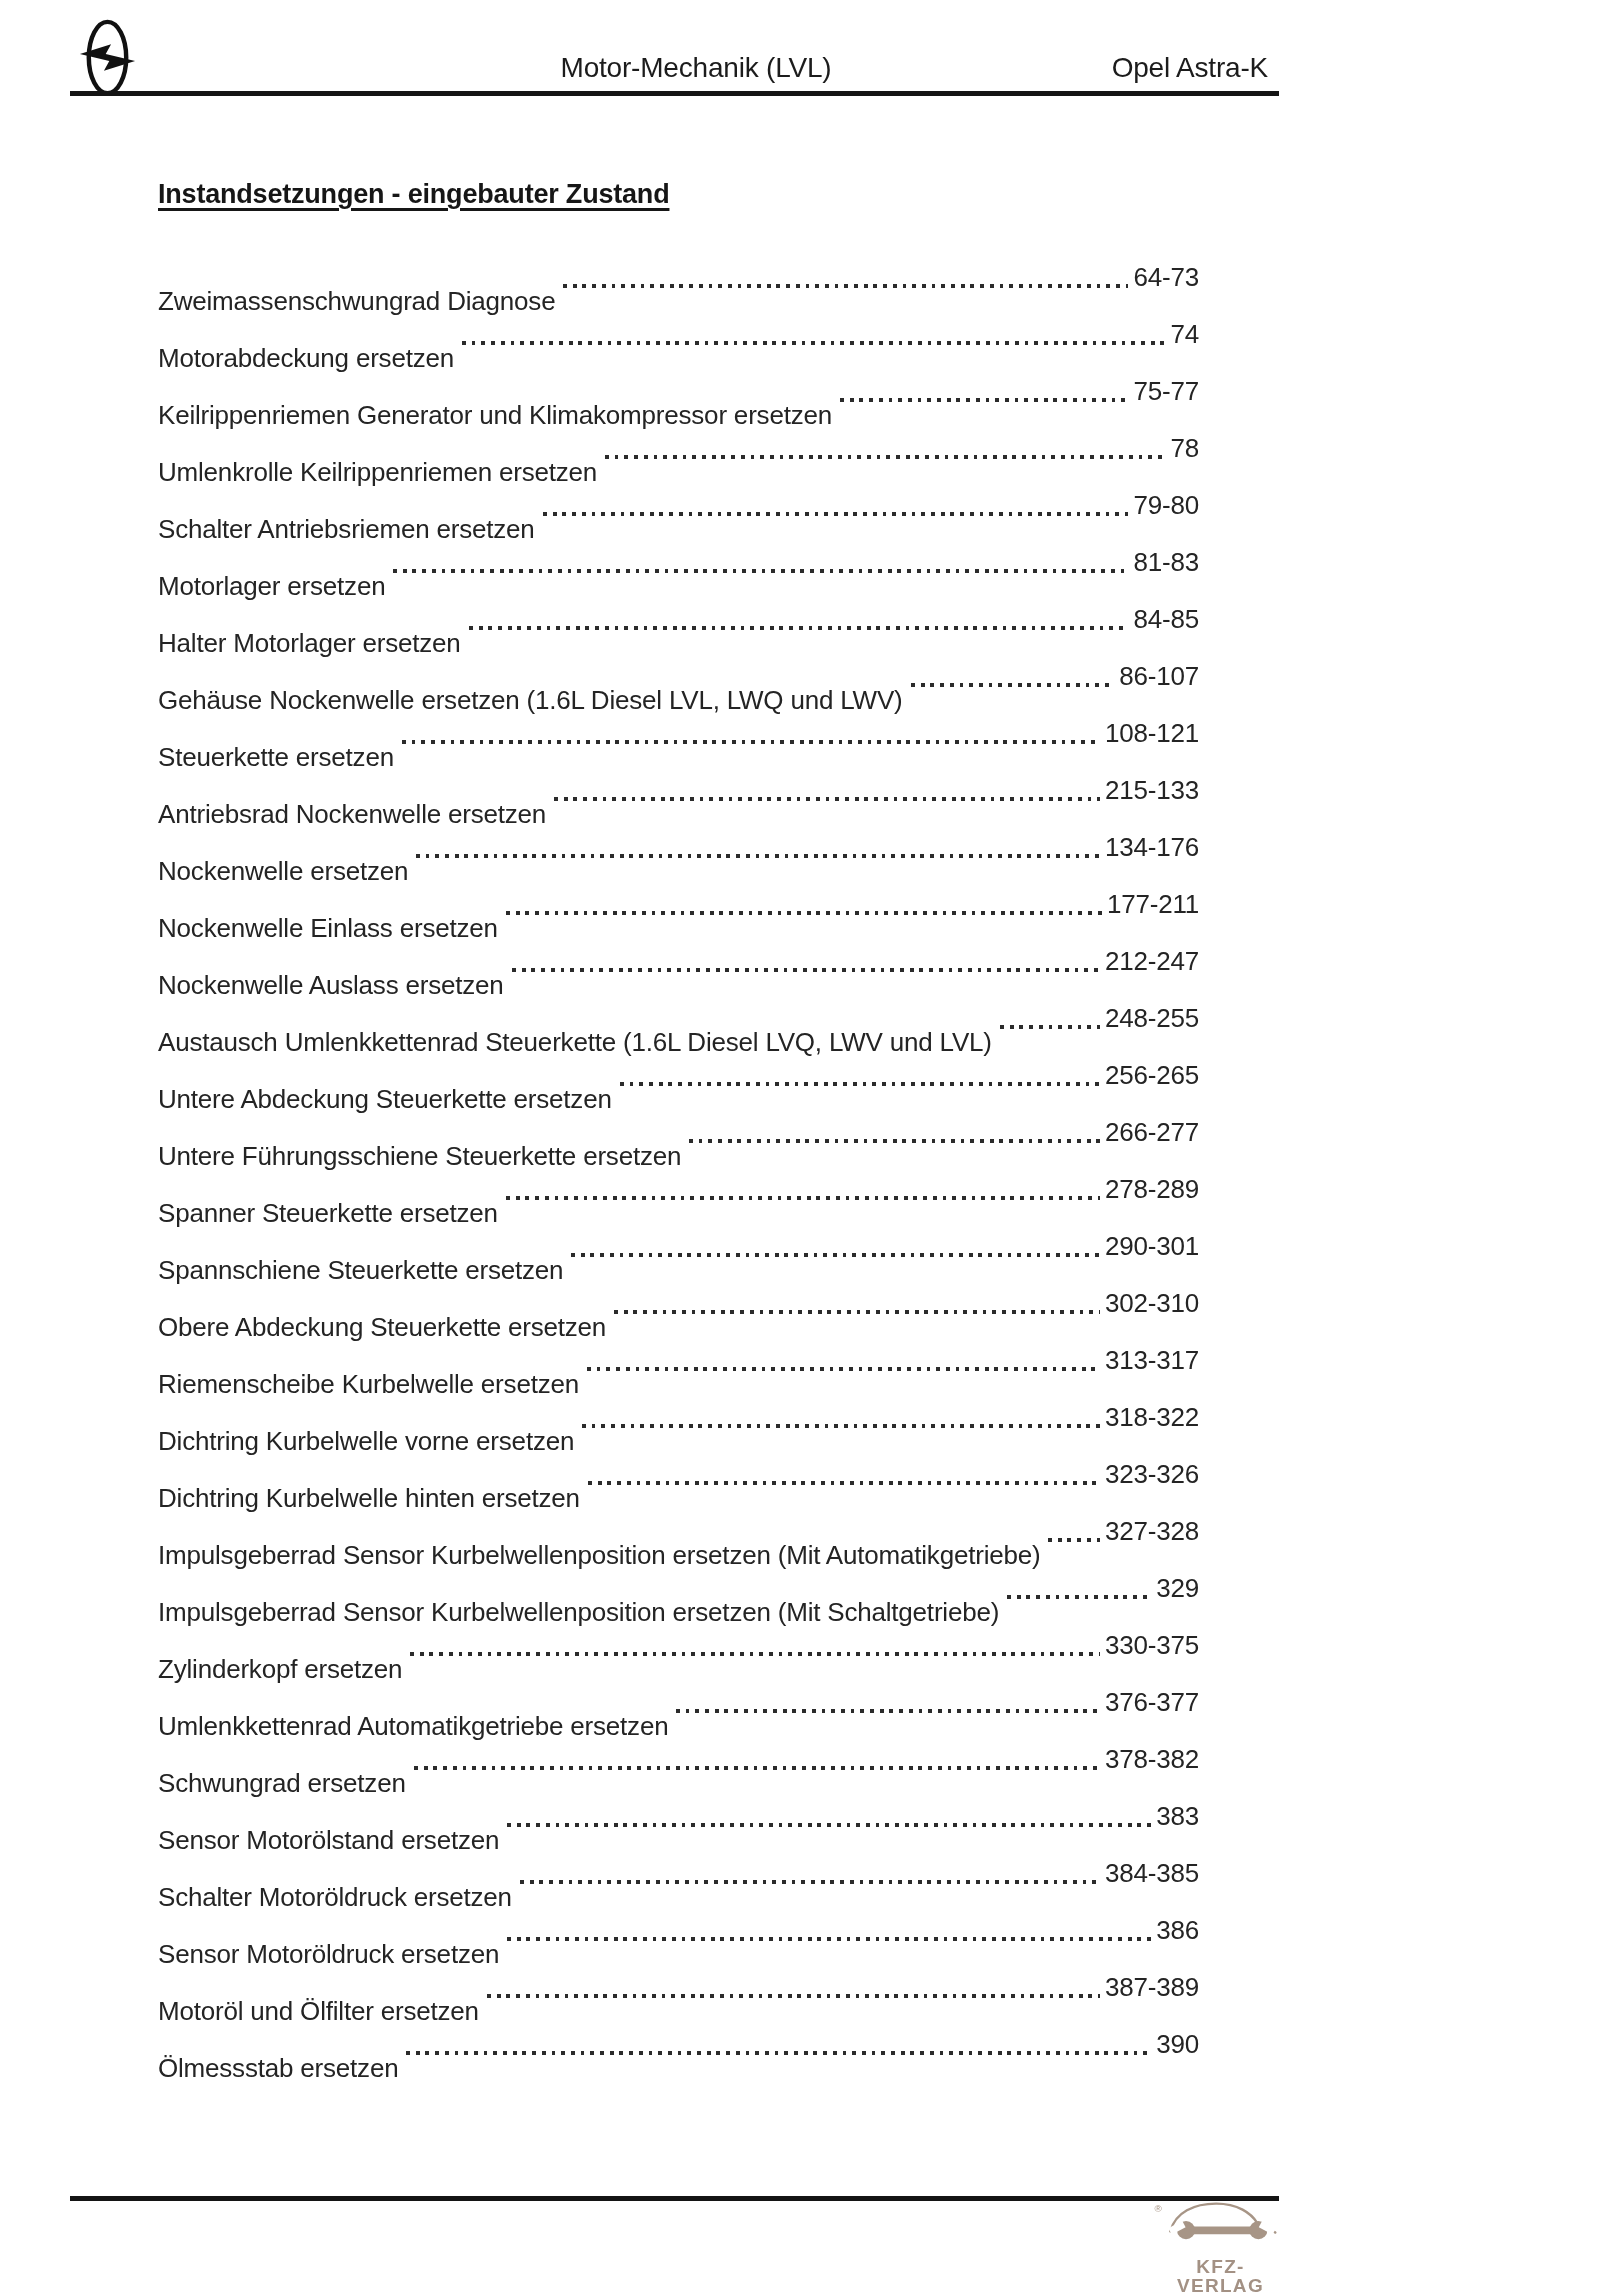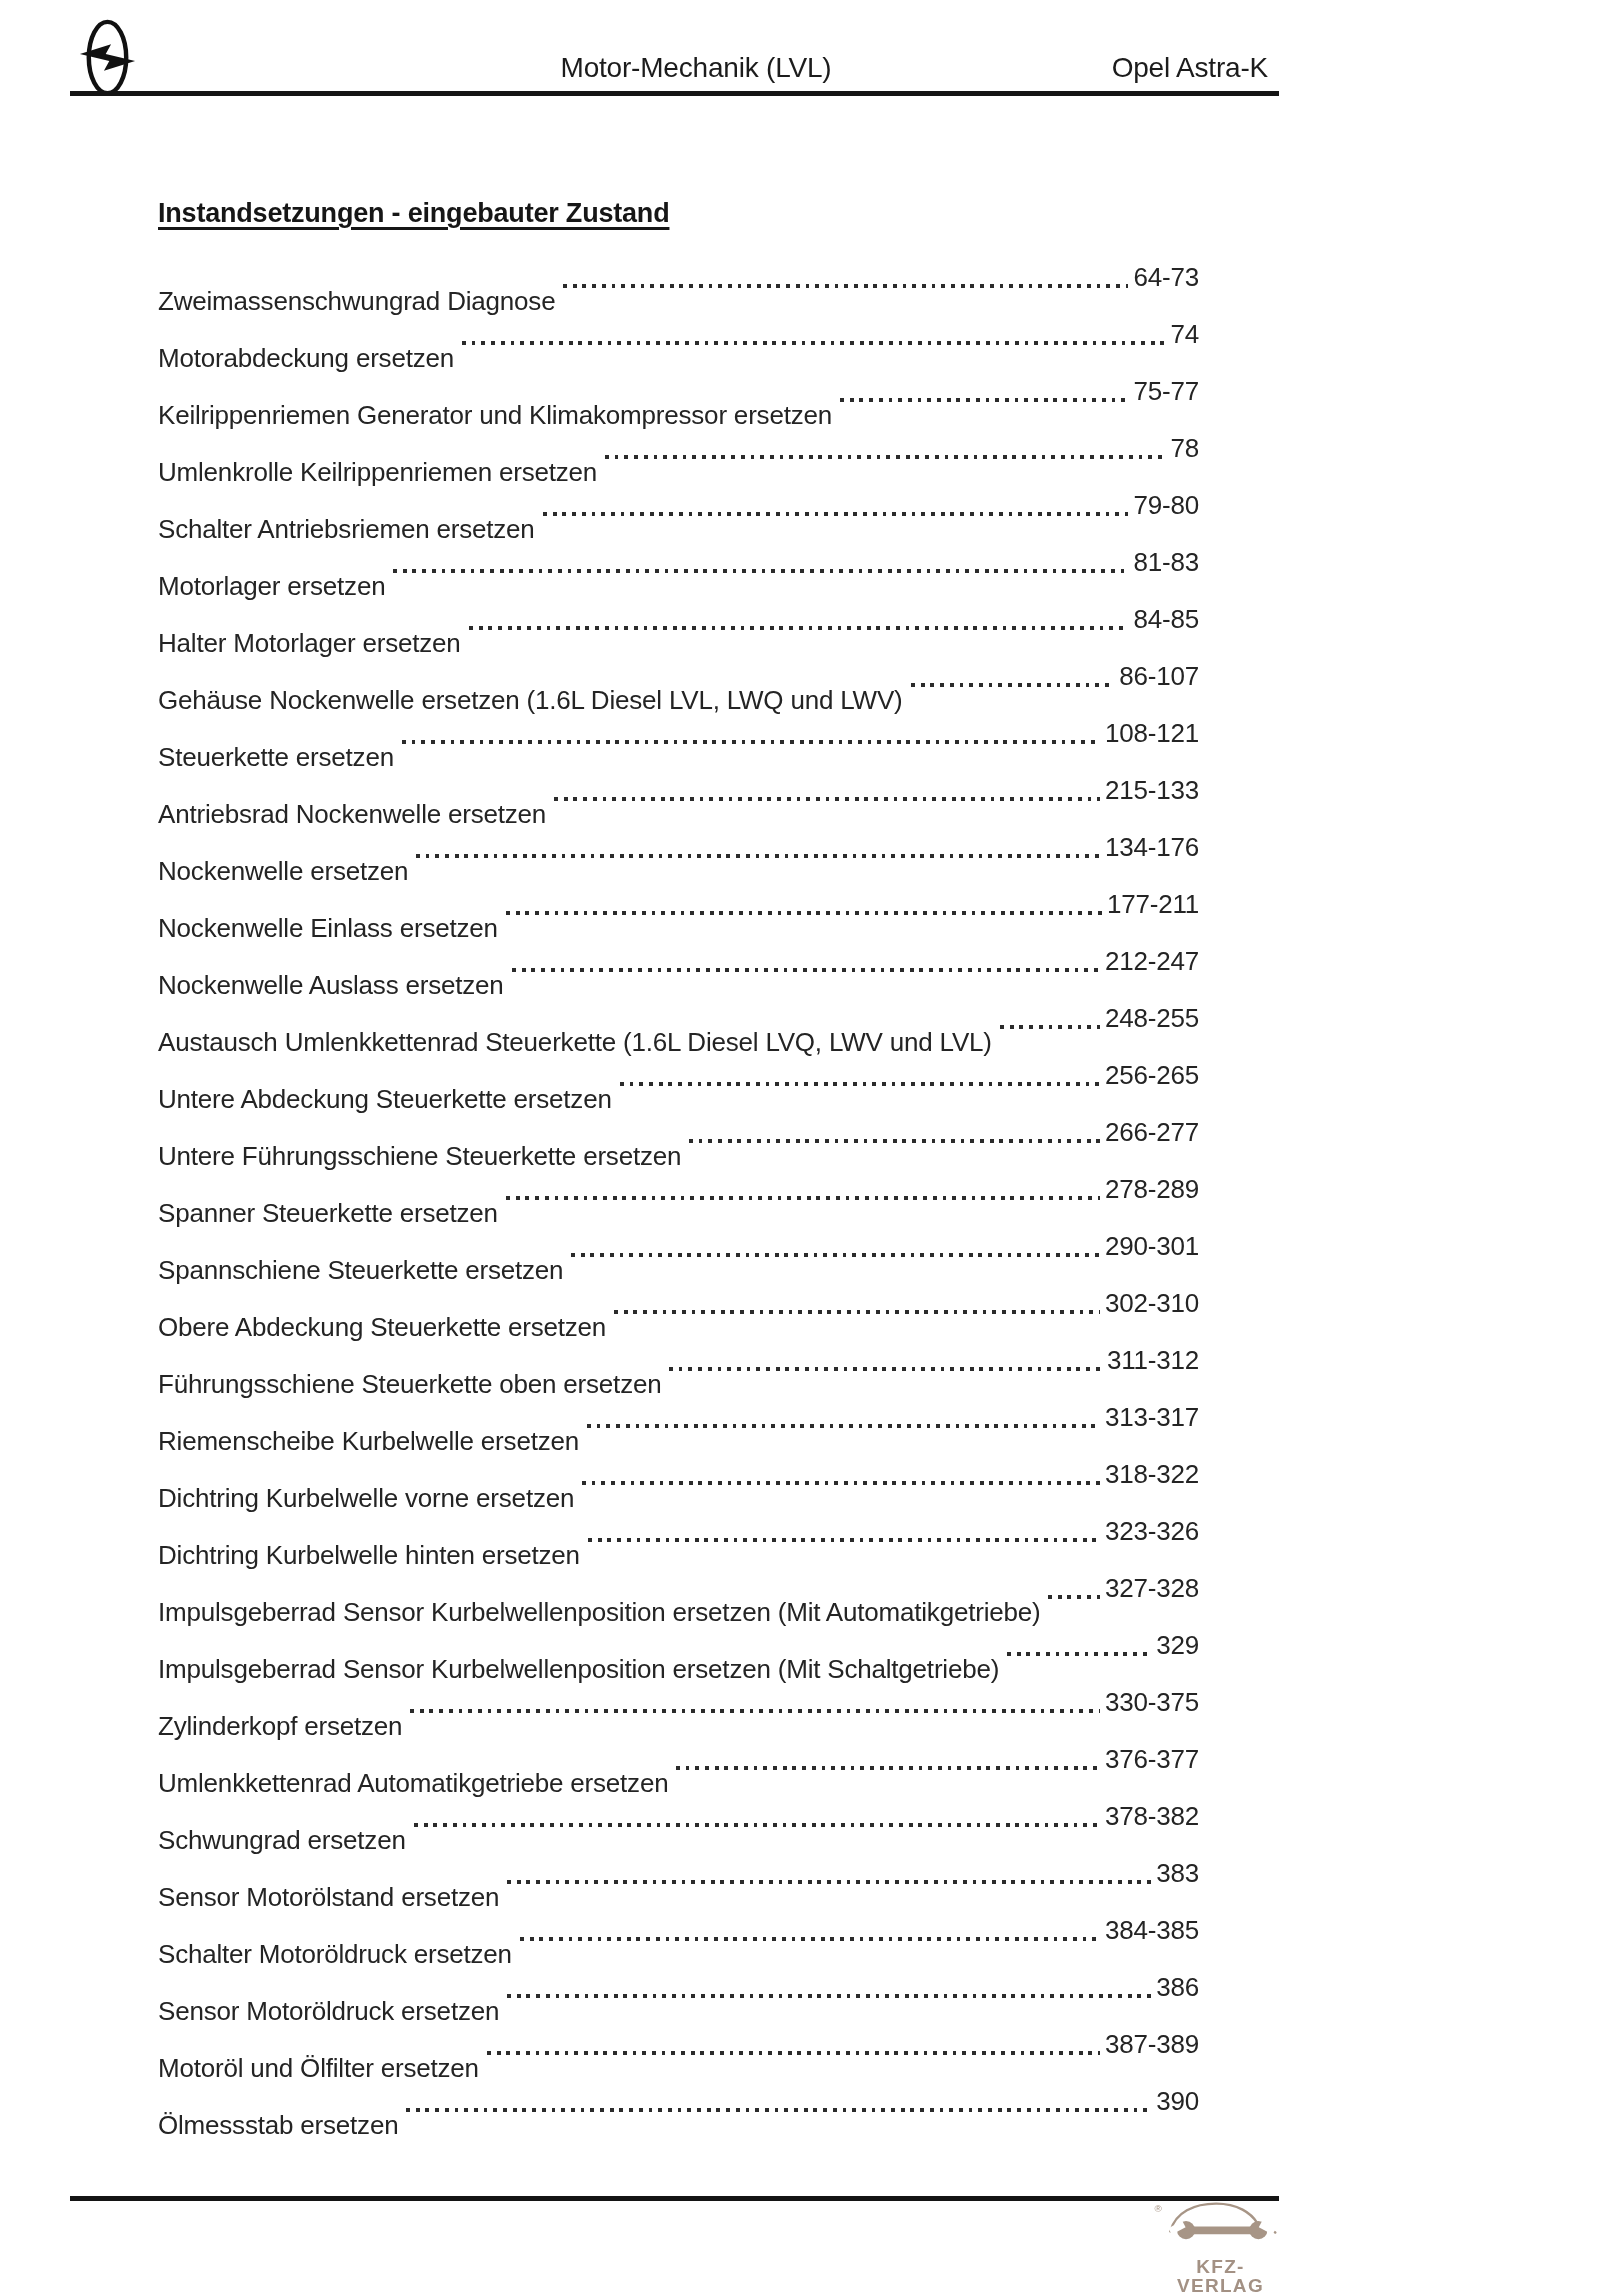--- a/index.html
+++ b/index.html
@@ -22,21 +22,21 @@
     position:absolute; right:124px; top:52px;
     font-size:28px; letter-spacing:-0.2px; color:#1c1c1c;
   }
   .header-rule {
     position:absolute; left:70px; right:113px; top:91px; height:4.5px;
     background:#141414;
   }
 
   
   .section-title {
-    position:absolute; left:158px; top:198px;
+    position:absolute; left:158px; top:179px;
     font-size:27px; font-weight:bold; color:#161616;
     text-decoration:underline;
     text-decoration-thickness:2.7px;
     text-underline-offset:5.4px;
     letter-spacing:-0.2px;
   }
 
   
   .toc {
     position:absolute; left:158px; right:193px; top:249px;
@@ -184,25 +184,20 @@
       </div>
       <div class="toc-row">
         <span class="toc-label">Spannschiene Steuerkette ersetzen</span>
         <span class="toc-leader"></span>
         <span class="toc-pages">290-301</span>
       </div>
       <div class="toc-row">
         <span class="toc-label">Obere Abdeckung Steuerkette ersetzen</span>
         <span class="toc-leader"></span>
         <span class="toc-pages">302-310</span>
-      </div>
-      <div class="toc-row">
-        <span class="toc-label">Führungsschiene Steuerkette oben ersetzen</span>
-        <span class="toc-leader"></span>
-        <span class="toc-pages">311-312</span>
       </div>
       <div class="toc-row">
         <span class="toc-label">Riemenscheibe Kurbelwelle ersetzen</span>
         <span class="toc-leader"></span>
         <span class="toc-pages">313-317</span>
       </div>
       <div class="toc-row">
         <span class="toc-label">Dichtring Kurbelwelle vorne ersetzen</span>
         <span class="toc-leader"></span>
         <span class="toc-pages">318-322</span>

